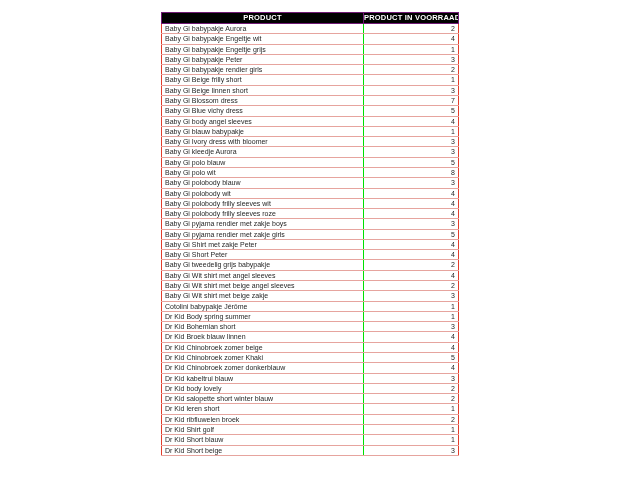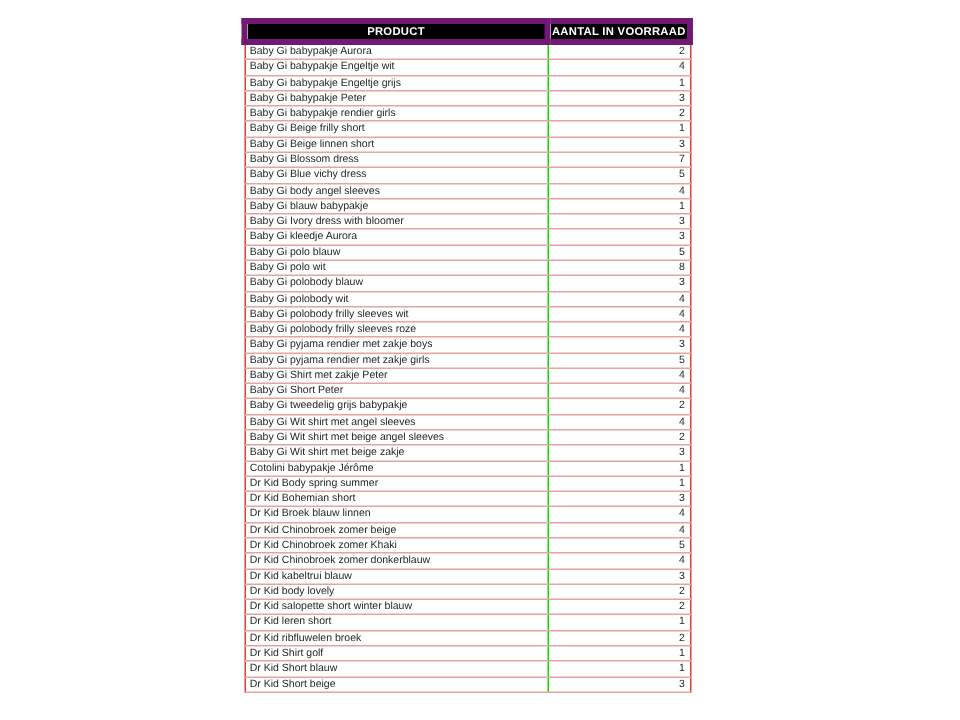--- a/index.html
+++ b/index.html
@@ -30,21 +30,21 @@
   col.col-qty     { width: 95px;  }
   table.stock-table th {
     background: #000000;
     color: #ffffff;
     font-size: 7.5px;
     font-weight: bold;
     text-align: center;
     height: 10px;
     line-height: 10px;
     padding: 0;
-    border: 4px solid #701a75;
+    border: 1px solid #701a75;
     letter-spacing: 0.2px;
     white-space: nowrap;
     overflow: hidden;
   }
   table.stock-table td {
     font-size: 7px;
     color: #262626;
     height: 9.28px;
     line-height: 9.28px;
     padding: 0 3px;
@@ -70,21 +70,21 @@
 
 <div class="stock-table-wrap">
   <table class="stock-table">
     <colgroup>
       <col class="col-product">
       <col class="col-qty">
     </colgroup>
     <thead>
       <tr>
         <th>PRODUCT</th>
-        <th>AANTAL IN VOORRAAD</th>
+        <th>PRODUCT IN VOORRAAD</th>
       </tr>
     </thead>
     <tbody id="stock-tbody">
         <tr>
           <td class="product-cell">Baby Gi babypakje Aurora</td>
           <td class="qty-cell">2</td>
         </tr>
         <tr>
           <td class="product-cell">Baby Gi babypakje Engeltje wit</td>
           <td class="qty-cell">4</td>

